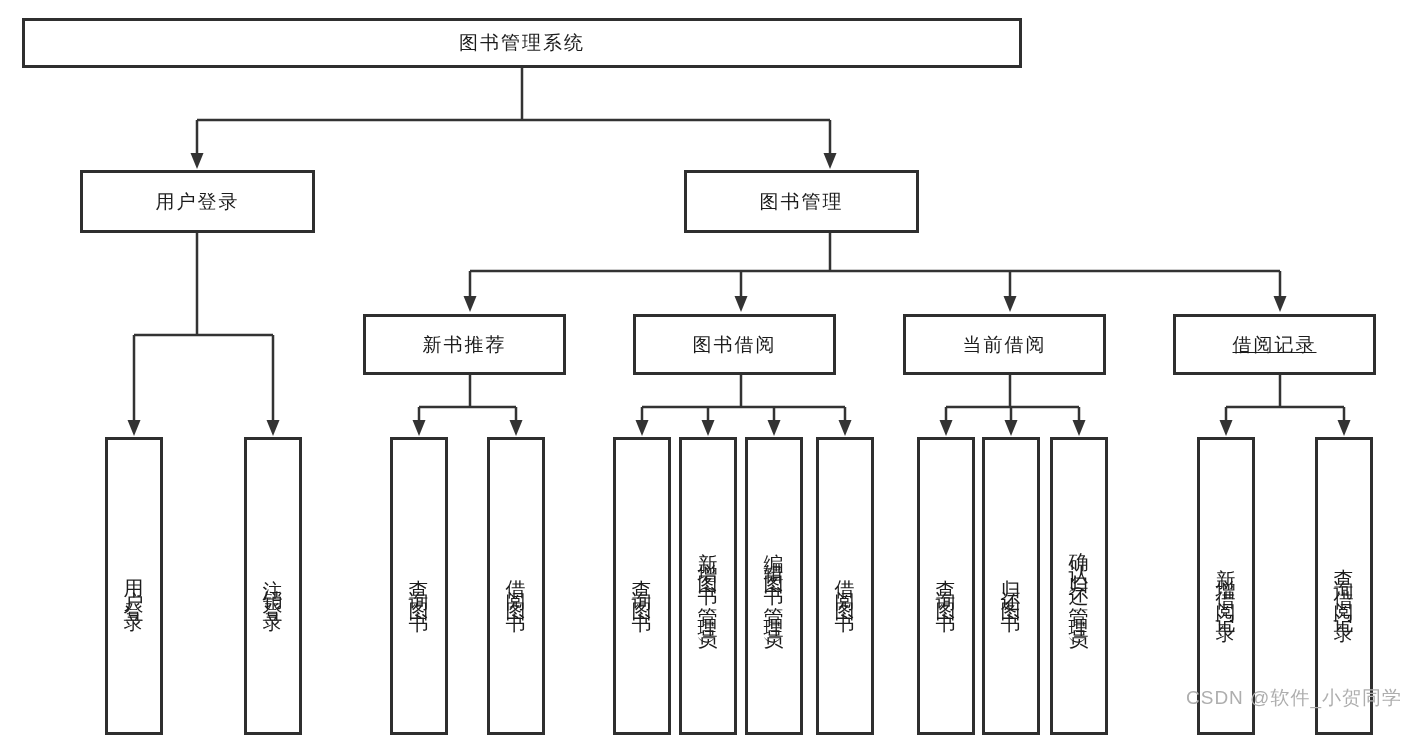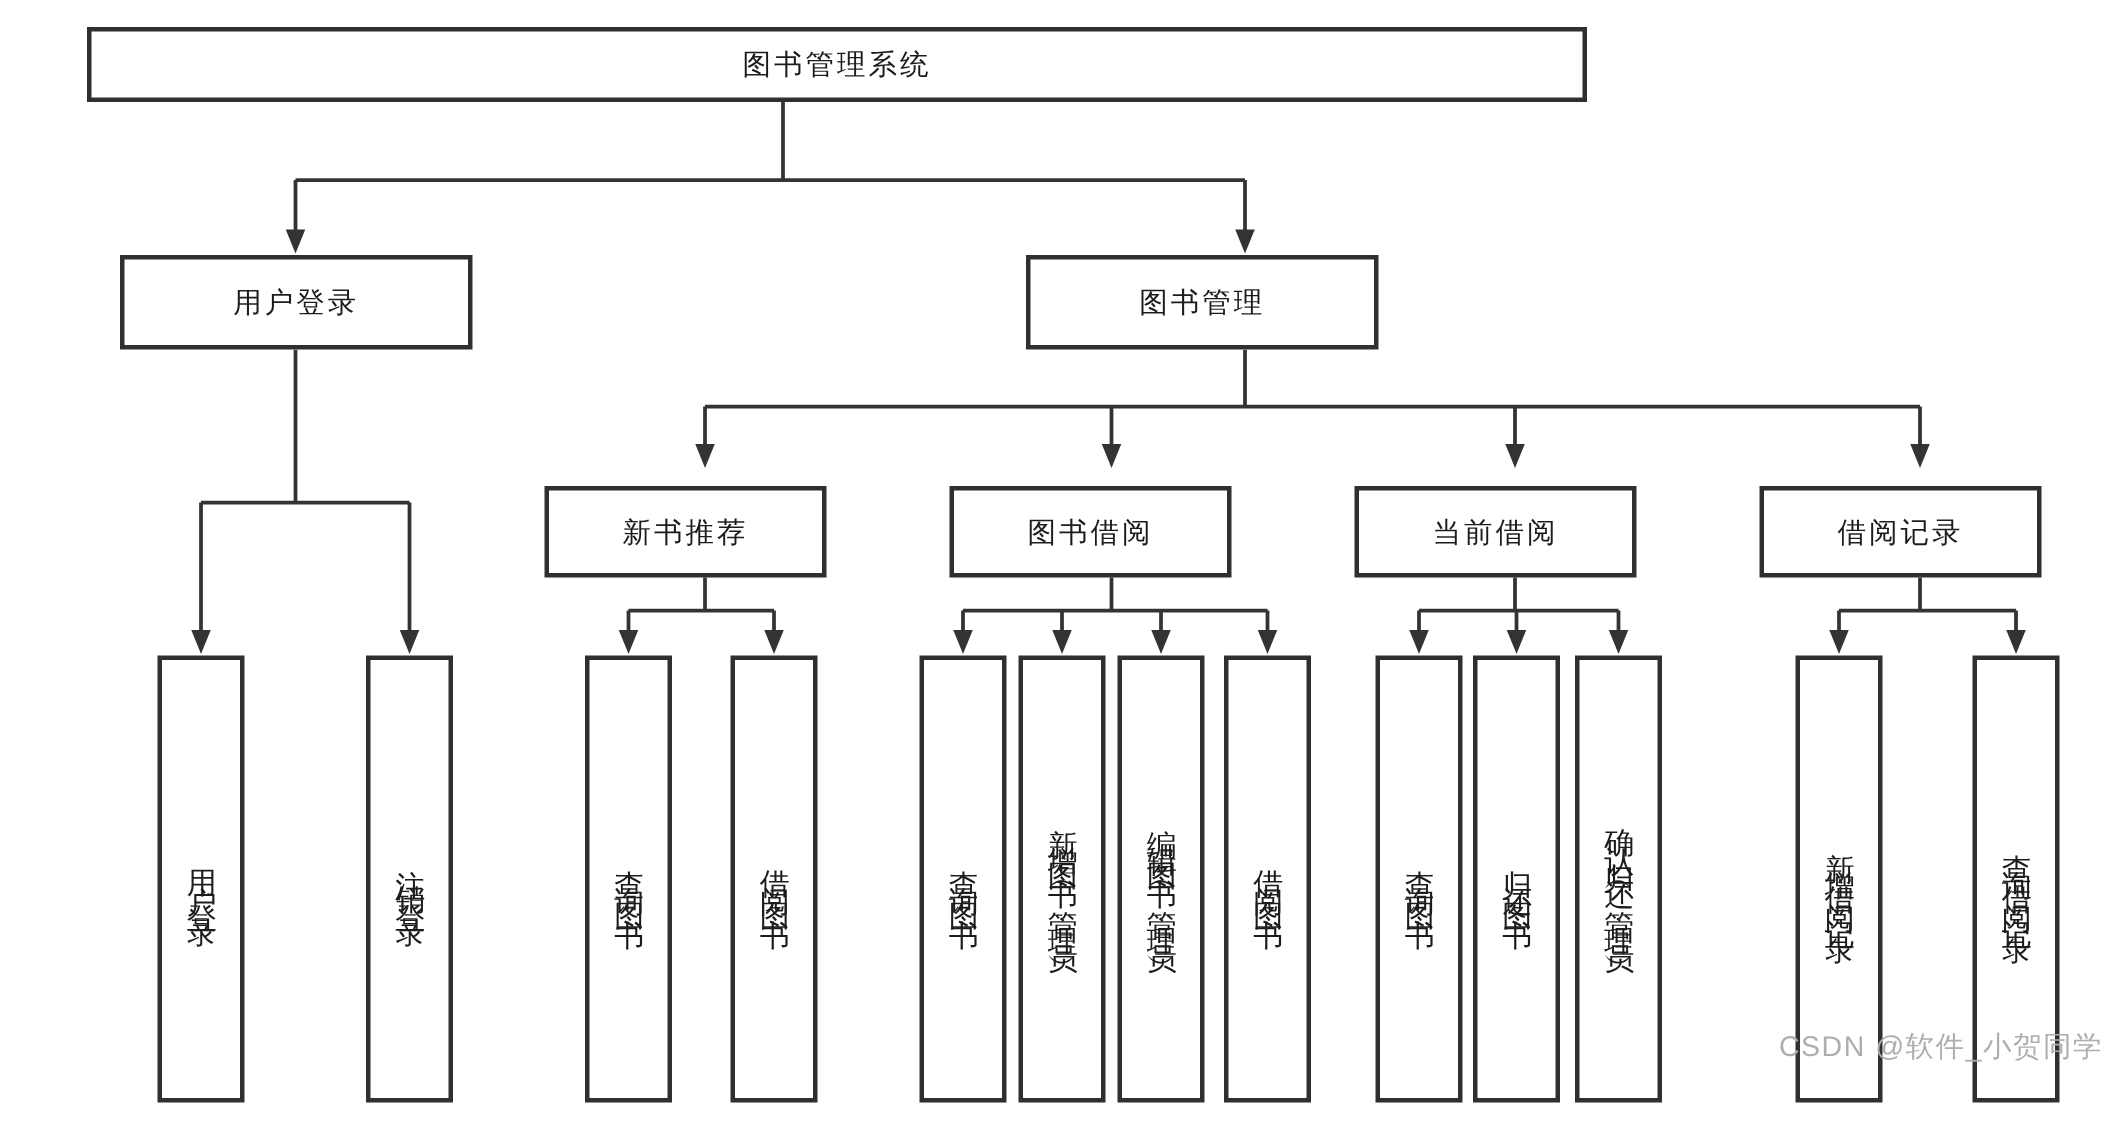--- a/index.html
+++ b/index.html
@@ -32,23 +32,23 @@
     white-space: nowrap;
   }
   .vbox .vtext {
     writing-mode: vertical-rl;
     text-orientation: upright;
     font-size: 20px;
     line-height: 1;
     letter-spacing: 11px;
     white-space: nowrap;
   }
-  .root-box  { left: 22px;  top: 18px;  width: 1000px; height: 50px; margin-left: 36px; }
+  .root-box  { left: 22px;  top: 18px;  width: 1000px; height: 50px; }
   .lvl2      { top: 170px; width: 235px; height: 63px; }
-  .lvl3      { top: 324px; width: 188px; height: 61px; }
+  .lvl3      { top: 314px; width: 203px; height: 61px; }
   .leaf      { top: 437px; width: 58px;  height: 298px; }
   #watermark {
     position: absolute;
     left: 1186px;
     top: 685px;
     font-size: 19px;
     color: #aeaeae;
     letter-spacing: 1px;
     white-space: nowrap;
   }
@@ -102,21 +102,21 @@
 
   <div class="hbox lvl3" style="left:363px;">
     <span class="label">新书推荐</span>
   </div>
   <div class="hbox lvl3" style="left:633px;">
     <span class="label">图书借阅</span>
   </div>
   <div class="hbox lvl3" style="left:903px;">
     <span class="label">当前借阅</span>
   </div>
-  <div class="hbox lvl3" style="left:1173px;">
+  <div class="hbox lvl3" style="left:1173px;text-decoration:underline;">
     <span class="label">借阅记录</span>
   </div>
 
   <div class="vbox leaf" style="left:105px;">
     <span class="vtext">用户登录</span>
   </div>
   <div class="vbox leaf" style="left:244px;">
     <span class="vtext">注销登录</span>
   </div>
 

